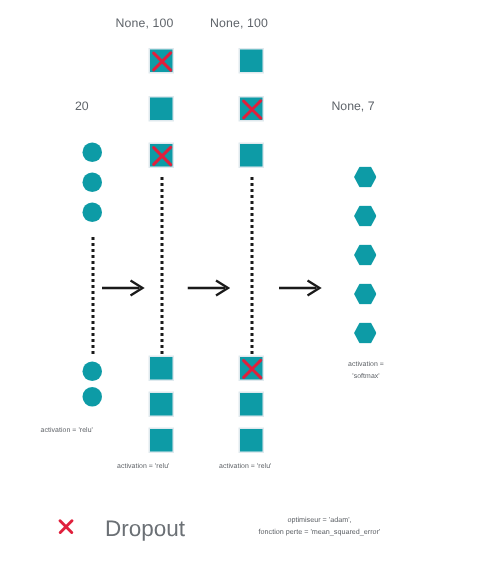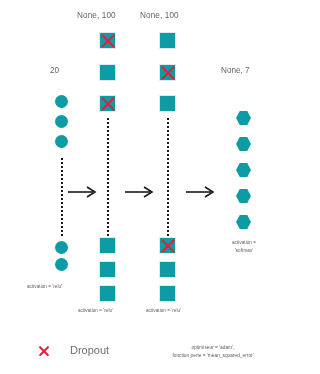--- a/index.html
+++ b/index.html
@@ -34,21 +34,21 @@
     white-space: nowrap;
   }
   .act-label {
     font-size: 4.6px;
     color: #5d6166;
     white-space: nowrap;
     letter-spacing: 0.05px;
   }
   .act-label.center { text-align: center; }
   .legend-label {
-    font-size: 11px;
+    font-size: 15px;
     color: #6b7075;
     white-space: nowrap;
   }
   .compile-label {
     font-size: 4.8px;
     color: #5d6166;
     text-align: center;
     line-height: 1.5;
     white-space: nowrap;
   }

